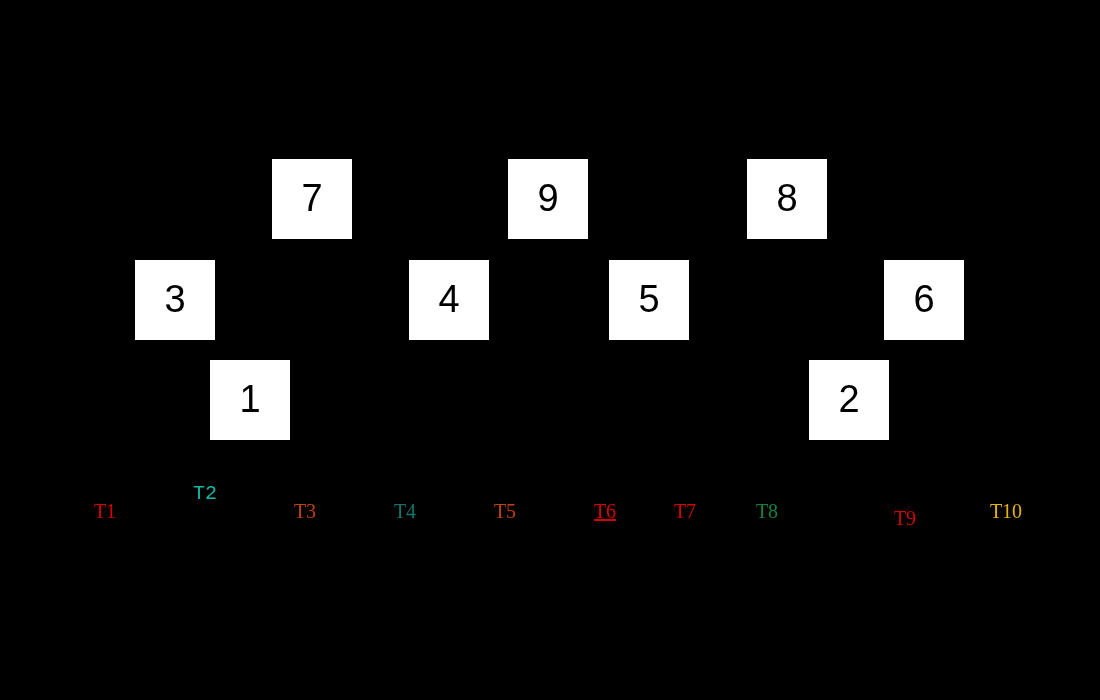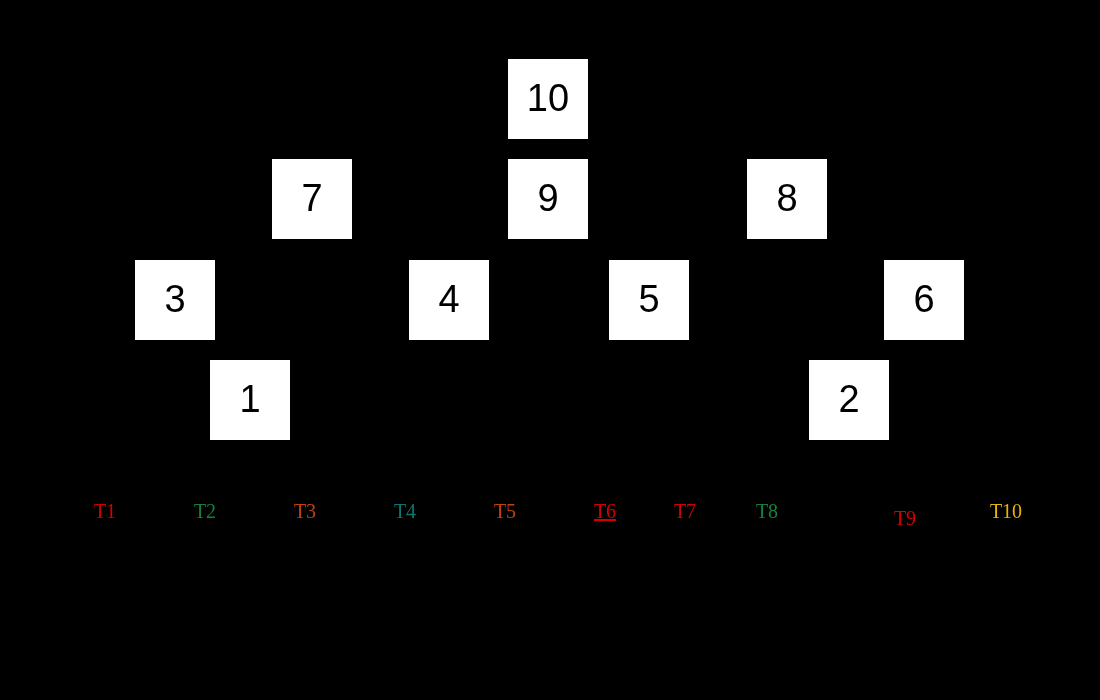--- a/index.html
+++ b/index.html
@@ -53,23 +53,20 @@
     width: 100%;
     height: 100%;
   }
 </style>
 </head>
 <body>
 
 <div id="canvas">
 
   <div class="nodes-layer">
-      <div class="node-box" style="left: 508px; top: 59px; width: 80px; height: 80px; background: rgb(255, 255, 255); color: rgb(0, 0, 0);">
-        <span class="node-label">10</span>
-      </div>
       <div class="node-box" style="left: 508px; top: 159px; width: 80px; height: 80px; background: rgb(255, 255, 255); color: rgb(0, 0, 0);">
         <span class="node-label">9</span>
       </div>
       <div class="node-box" style="left: 272px; top: 159px; width: 80px; height: 80px; background: rgb(255, 255, 255); color: rgb(0, 0, 0);">
         <span class="node-label">7</span>
       </div>
       <div class="node-box" style="left: 747px; top: 159px; width: 80px; height: 80px; background: rgb(255, 255, 255); color: rgb(0, 0, 0);">
         <span class="node-label">8</span>
       </div>
       <div class="node-box" style="left: 135px; top: 260px; width: 80px; height: 80px; background: rgb(255, 255, 255); color: rgb(0, 0, 0);">
@@ -87,21 +84,21 @@
       <div class="node-box" style="left: 210px; top: 360px; width: 80px; height: 80px; background: rgb(255, 255, 255); color: rgb(0, 0, 0);">
         <span class="node-label">1</span>
       </div>
       <div class="node-box" style="left: 809px; top: 360px; width: 80px; height: 80px; background: rgb(255, 255, 255); color: rgb(0, 0, 0);">
         <span class="node-label">2</span>
       </div>
     </div>
 
   <div class="axis-layer">
       <div class="tick-label" style="left: 99px; top: 501px; color: rgb(212, 0, 0);">T1</div>
-      <div class="tick-label" style="left: 199px; top: 501px; color: #15803d;">T2</div>
+      <div class="tick-label" style="left: 199px; top: 484px; color: #14b8a6; font-family: Liberation Mono, monospace;">T2</div>
       <div class="tick-label" style="left: 299px; top: 501px; color: #c2410c;">T3</div>
       <div class="tick-label" style="left: 399px; top: 501px; color: #0f766e;">T4</div>
       <div class="tick-label" style="left: 499px; top: 501px; color: #c2410c;">T5</div>
       <div class="tick-label" style="left: 599px; top: 501px; color: rgb(212, 0, 0); text-decoration: underline;">T6</div>
       <div class="tick-label" style="left: 679px; top: 501px; color: rgb(212, 0, 0);">T7</div>
       <div class="tick-label" style="left: 761px; top: 501px; color: #15803d;">T8</div>
       <div class="tick-label" style="left: 899px; top: 508px; color: rgb(212, 0, 0);">T9</div>
       <div class="tick-label" style="left: 1000px; top: 501px; color: #eab308;">T10</div>
     </div>
 

